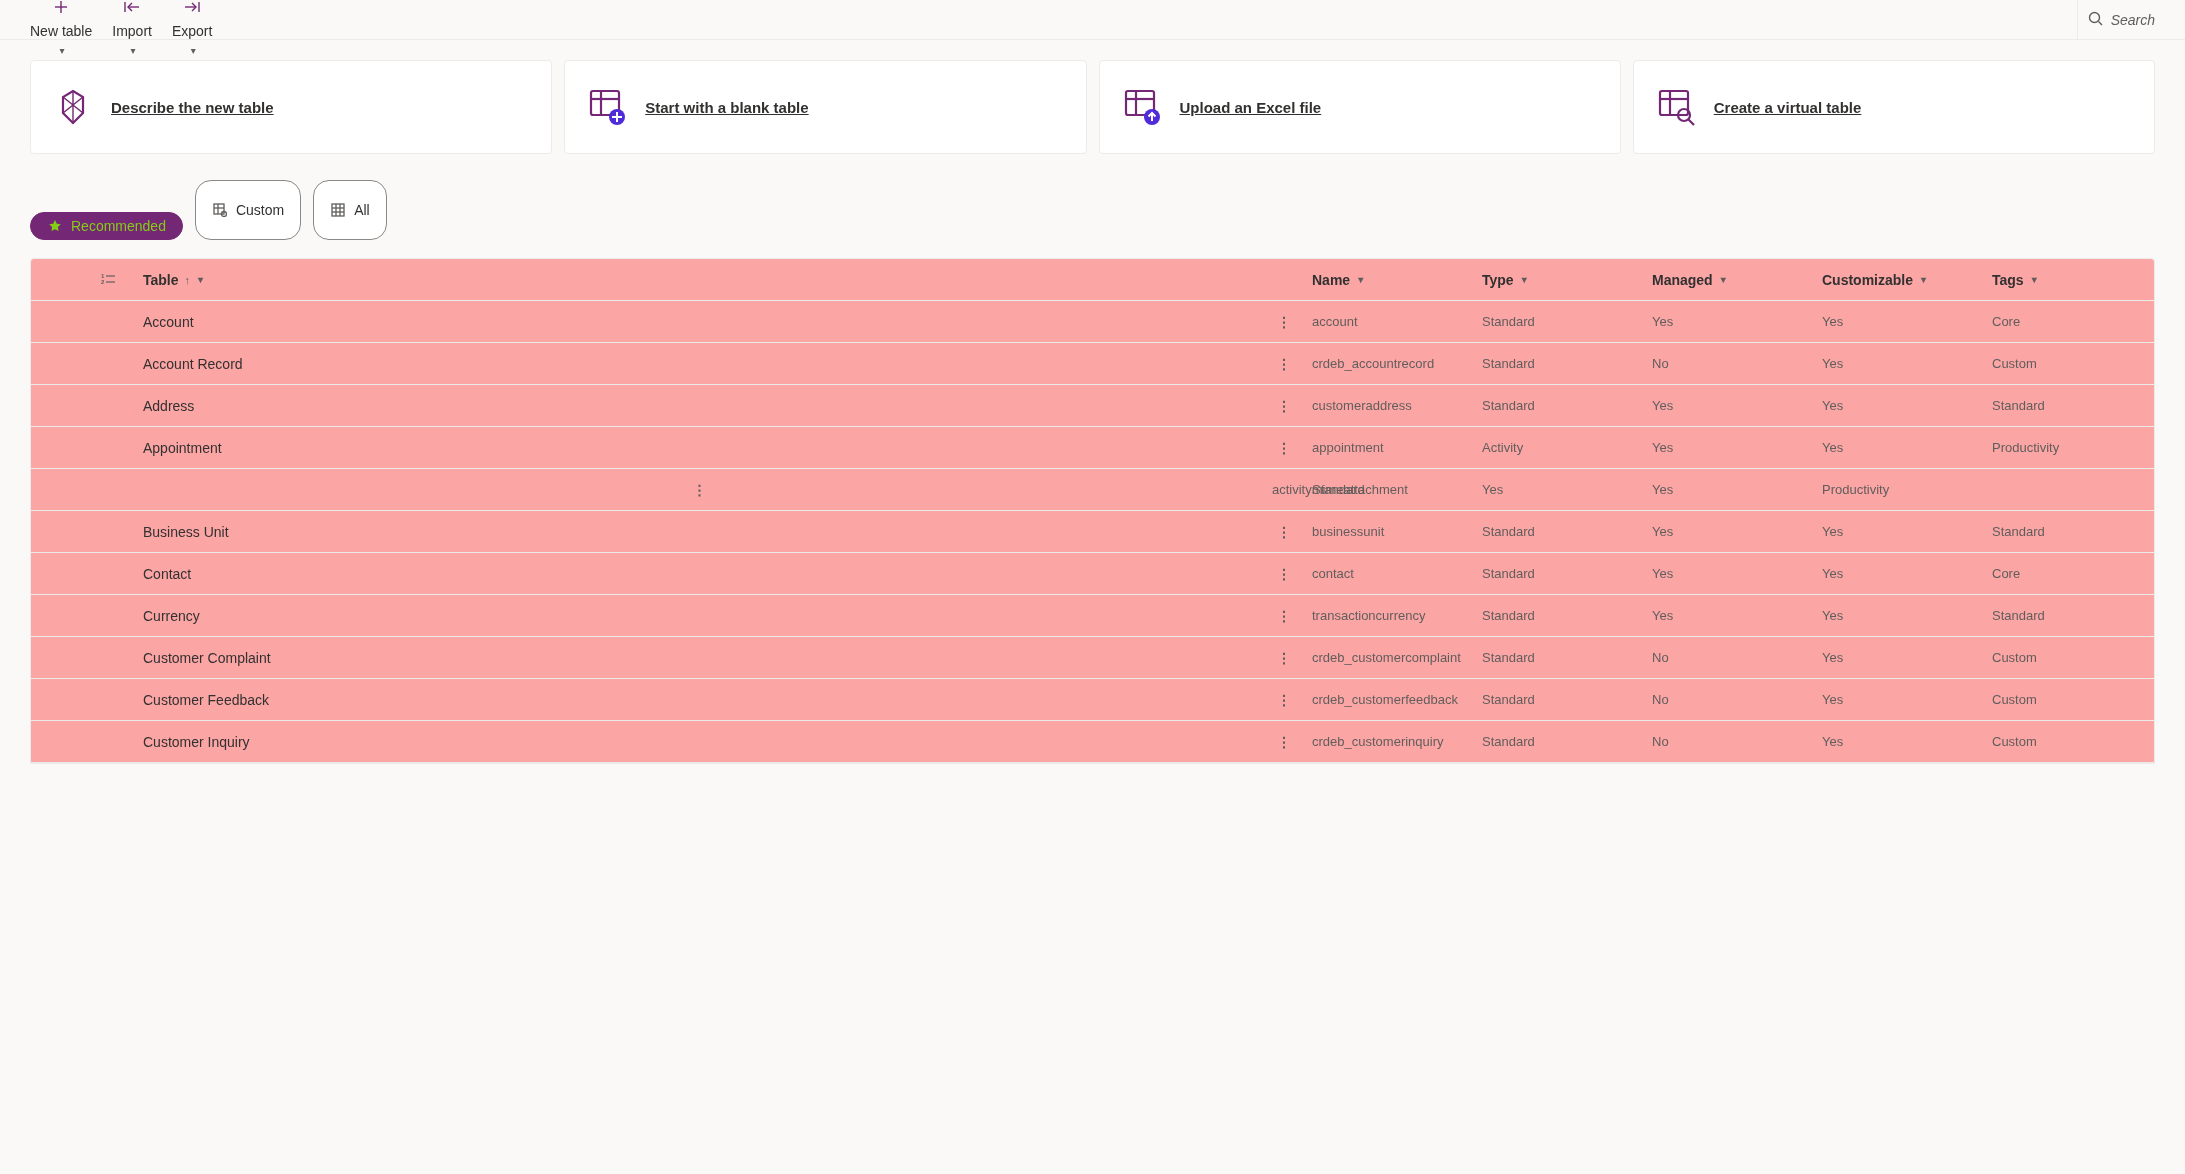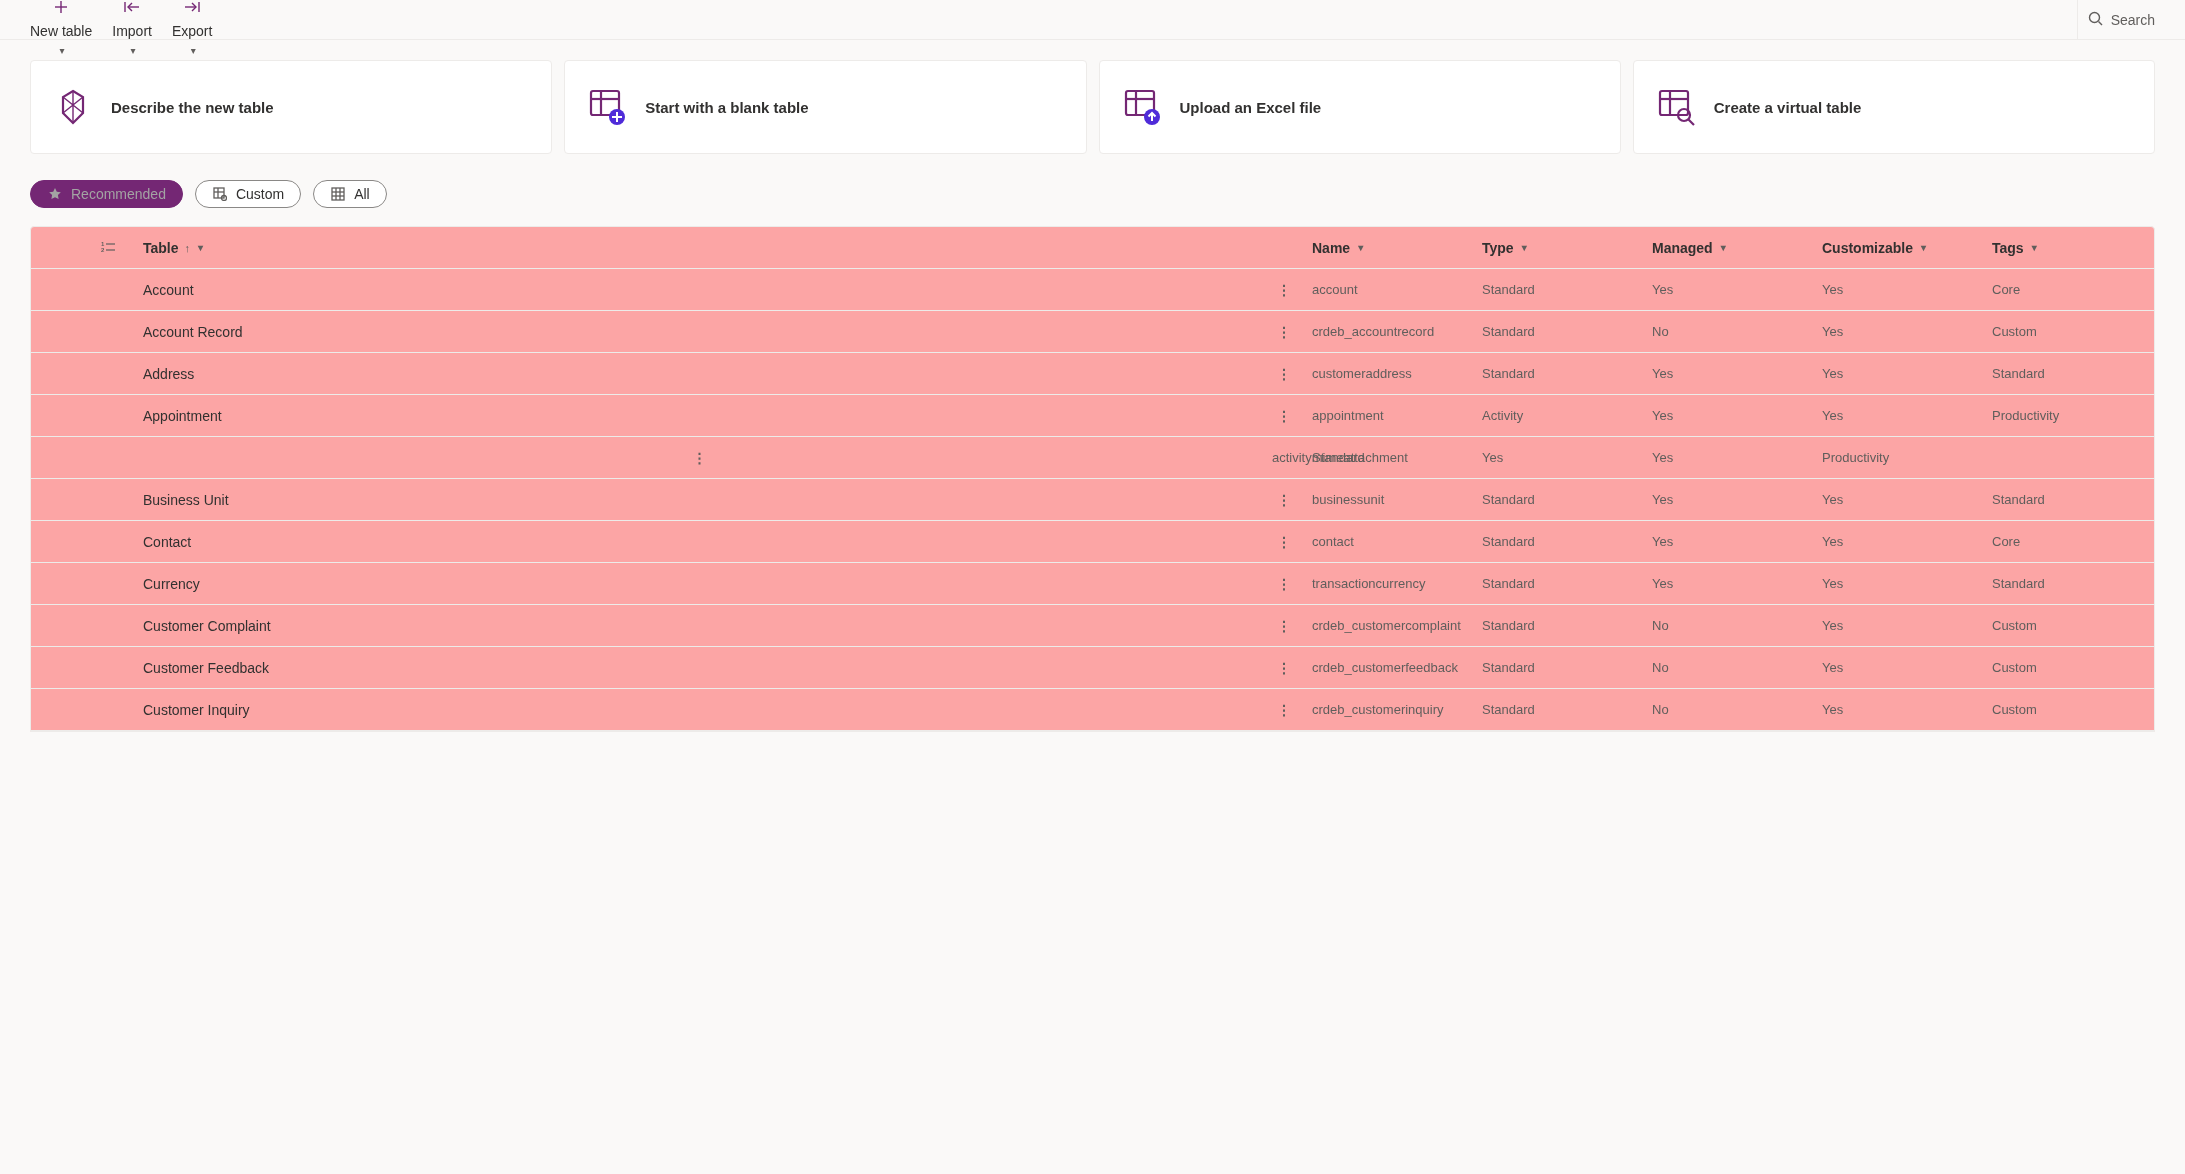--- a/index.html
+++ b/index.html
@@ -32,31 +32,32 @@
   .cmdbar .spacer { flex: 1; }
   .cmdbar .searchwrap {
     display: flex;
     align-items: center;
     gap: 8px;
     height: 100%;
     padding: 0 10px;
     border-left: 1px solid #edebe9;
     color: #605e5c;
     cursor: pointer;
+    font-style: italic;
   }
   .ico-purple { color: #742774; }
   .ico-grey   { color: #605e5c; }
   .chev { font-size: 10px; color: #605e5c; margin-left:2px;}
 
   
   .page { padding: 20px 30px; }
   h1.page-title { font-size: 20px; font-weight: 600; margin-bottom: 20px; }
 
   
-  .cards { display: flex; gap: 12px; margin-bottom: 26px; }
+  .cards { display: flex; gap: 12px; margin-bottom: 26px; text-decoration: underline; }
   .card {
     flex: 1;
     background: #fff;
     border: 1px solid #edebe9;
     border-radius: 4px;
     padding: 26px 22px;
     display: flex;
     align-items: center;
     gap: 18px;
     cursor: pointer;
@@ -74,21 +75,22 @@
     border: 1px solid #8a8886;
     background: #fff;
     border-radius: 16px;
     padding: 5px 16px;
     cursor: pointer;
     font-size: 14px;
   }
   .pill.active {
     background: #742774;
     border-color: #742774;
-    color: #a3a3a3;
+    color: #84cc16;
+    margin-top: 32px;
   }
   .pill .pi { width:16px; height:16px; display:inline-flex; align-items:center; justify-content:center;}
 
   
   .datagrid {
     background: #fca5a5;
     border: 1px solid #edebe9;
     border-top-left-radius: 4px;
     border-top-right-radius: 4px;
   }

